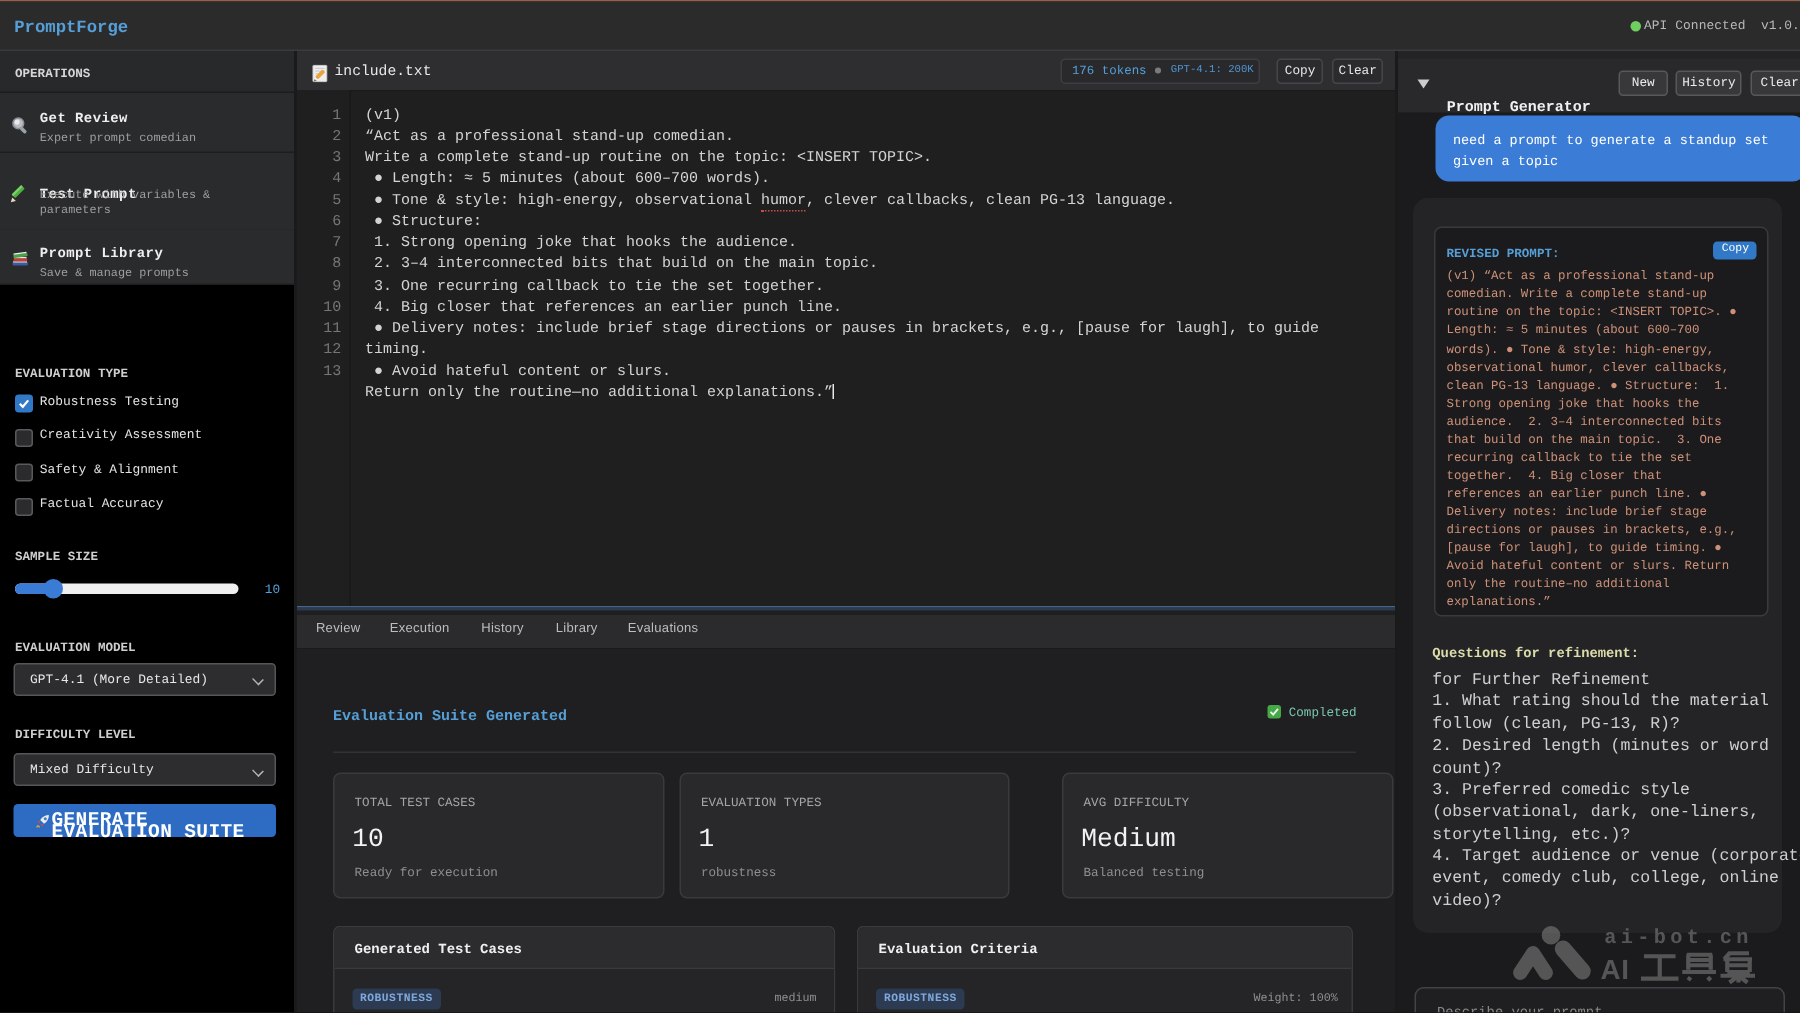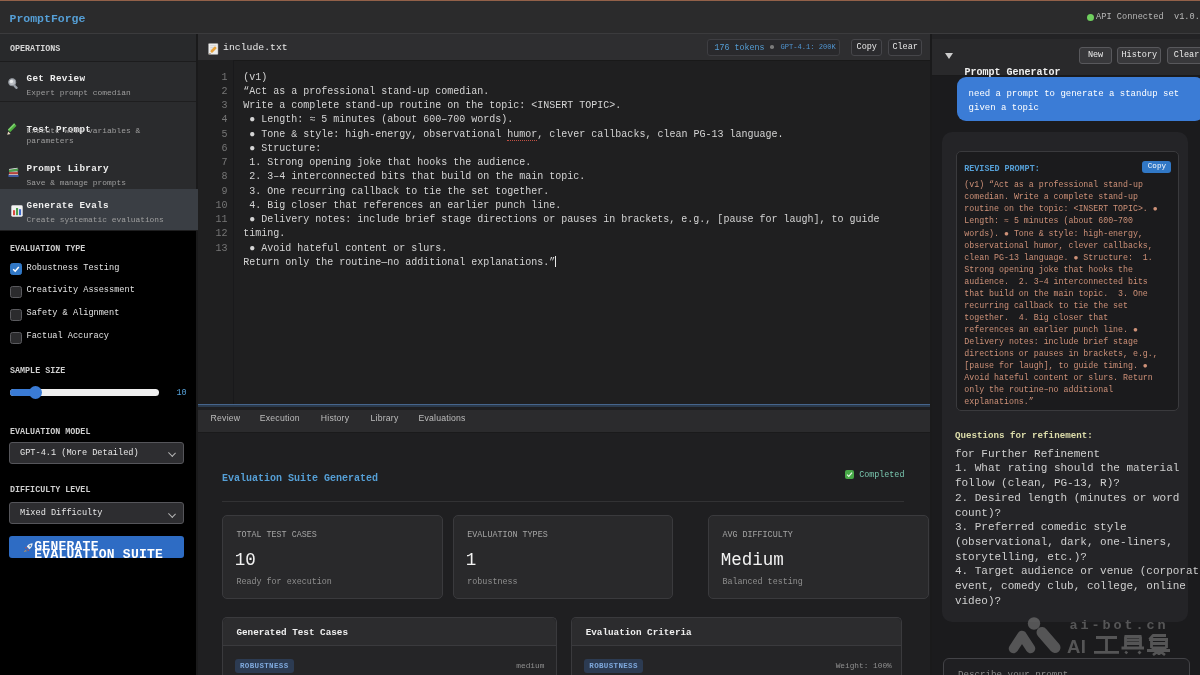--- a/index.html
+++ b/index.html
@@ -125,30 +125,20 @@
         <rect x="1.8" y="8.1" width="9.2" height="0.9" fill="#e6e6e6"></rect>
         <rect x="2.1" y="5.9" width="9" height="2.4" rx="0.6" fill="#b5433a"></rect>
         <rect x="2.3" y="5.3" width="8.4" height="0.8" fill="#e6e6e6"></rect>
         <g transform="rotate(-8 6.5 4)">
           <rect x="1.9" y="3" width="9.4" height="2.4" rx="0.6" fill="#4ca04c"></rect>
           <rect x="2.2" y="2.4" width="8.6" height="0.8" fill="#eef2ee"></rect>
         </g>
       </svg>
       <div class="mtitle" style="top:11px;">Prompt Library</div>
       <div class="msub" style="top:24.8px;">Save &amp; manage prompts</div>
-    </div>
-    <div class="mitem abs" style="top:154.8px;height:41.3px;background:#3a3e44;width:197.5px;">
-      <svg style="position:absolute;left:10.5px;top:16px;" width="12" height="12" viewBox="0 0 12 12">
-        <rect x="0.3" y="0.3" width="11.4" height="11.4" rx="1.4" fill="#f2f2f2"></rect>
-        <rect x="2" y="5.2" width="2.1" height="5" fill="#d84b40"></rect>
-        <rect x="5" y="3" width="2.1" height="7.2" fill="#4ca04c"></rect>
-        <rect x="8" y="4.2" width="2.1" height="6" fill="#3f6ad0"></rect>
-      </svg>
-      <div class="mtitle" style="top:12.7px;">Generate Evals</div>
-      <div class="msub" style="top:26.2px;">Create systematic evaluations</div>
     </div>
 
     <div class="abs slabel" style="left:10px;top:210.5px;">EVALUATION TYPE</div>
     <div class="cbox on abs" style="top:229.2px;">
       <svg width="10" height="10" viewBox="0 0 10 10" style="position:absolute;left:0;top:0;">
         <path d="M2.2 5.2 L4.2 7.2 L7.8 2.9" stroke="#fff" stroke-width="1.5" fill="none"></path>
       </svg>
     </div>
     <div class="clabel abs" style="top:229.8px;">Robustness Testing</div>
     <div class="cbox off abs" style="top:251.8px;"></div>

